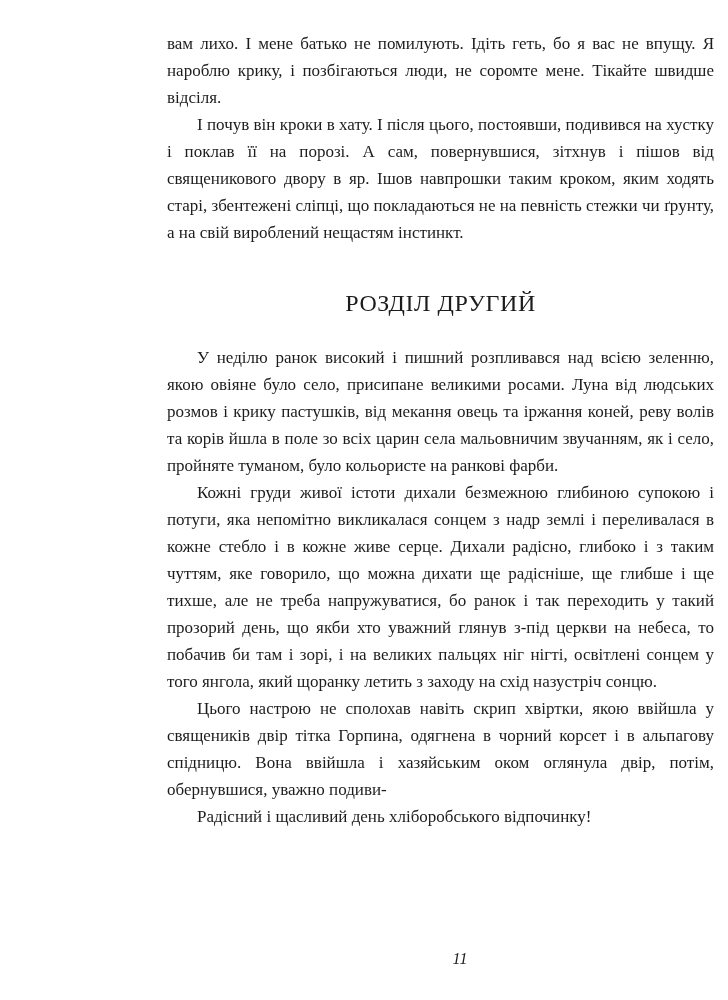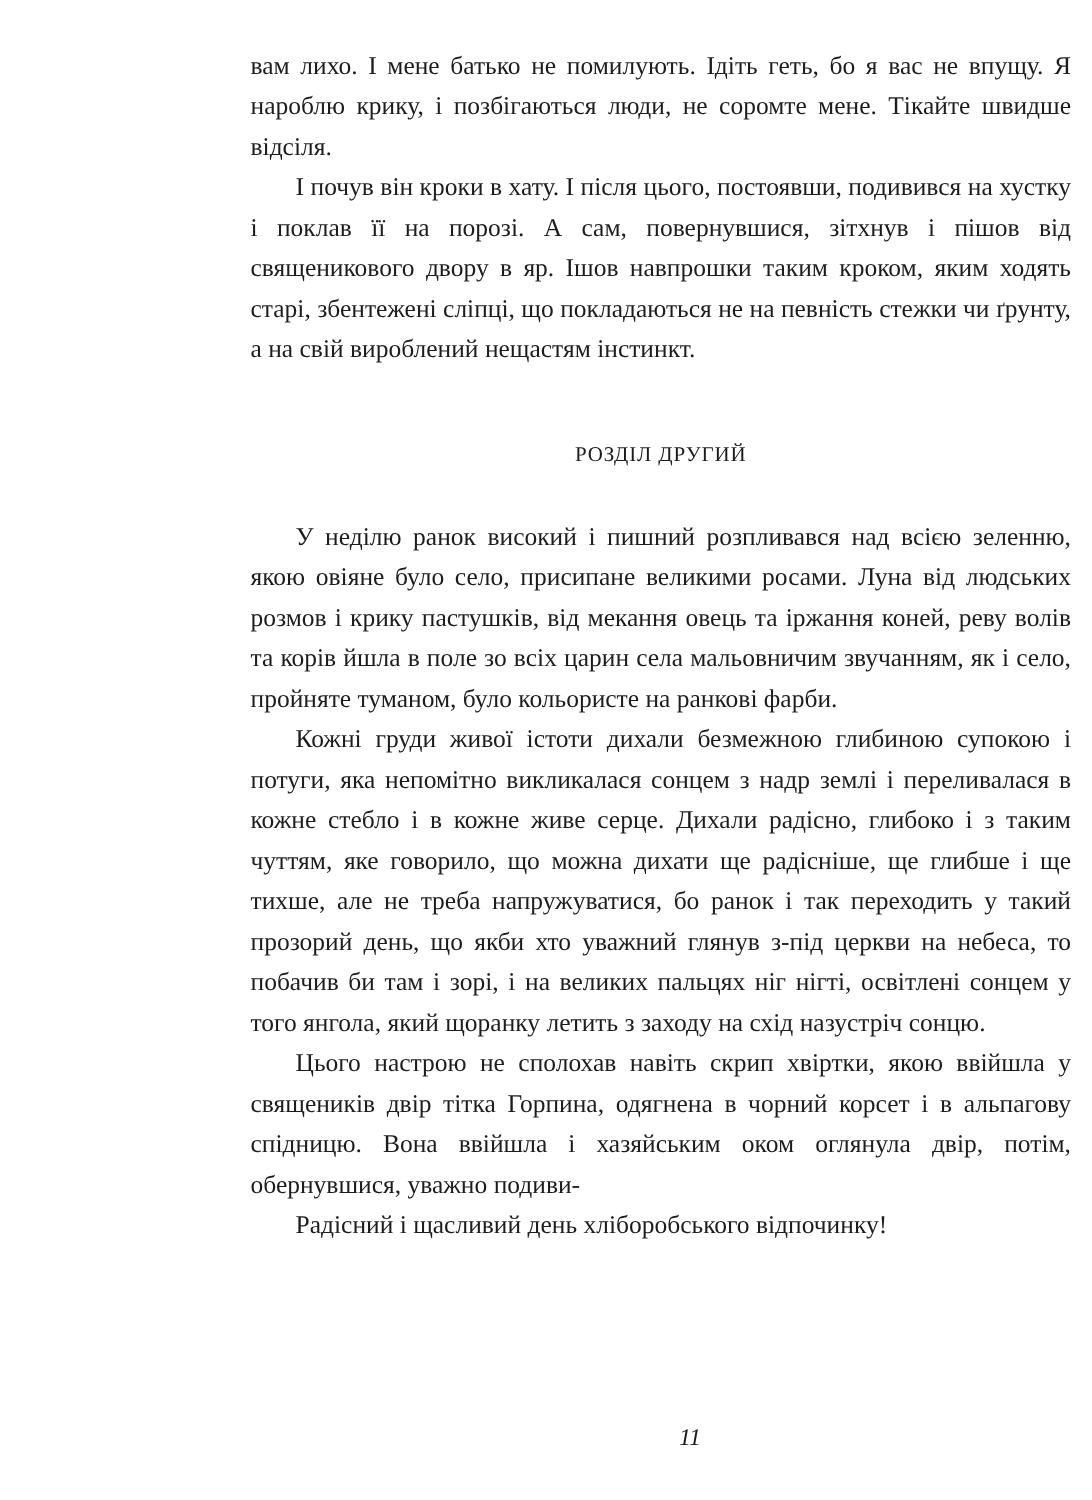--- a/index.html
+++ b/index.html
@@ -29,21 +29,21 @@
     .text-column p {
       margin: 0;
       text-indent: 30px;
     }
     .text-column p.no-indent {
       text-indent: 0;
     }
     .chapter-heading {
       display: block;
       margin: 44px 0 27px 0;
-      font-size: 14px;
+      font-size: 24px;
       font-weight: 400;
       letter-spacing: 0.6px;
       text-align: center;
       text-indent: 0;
       color: #1c1c1c;
     }
     .page-number {
       position: absolute;
       left: 0;
       bottom: 32px;

